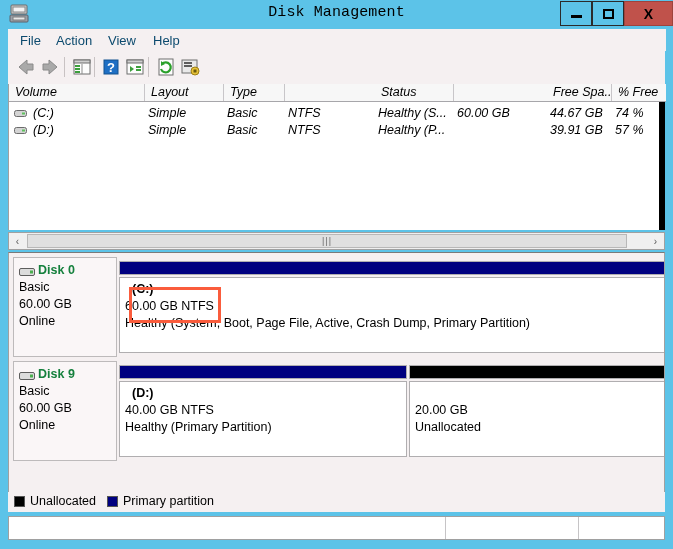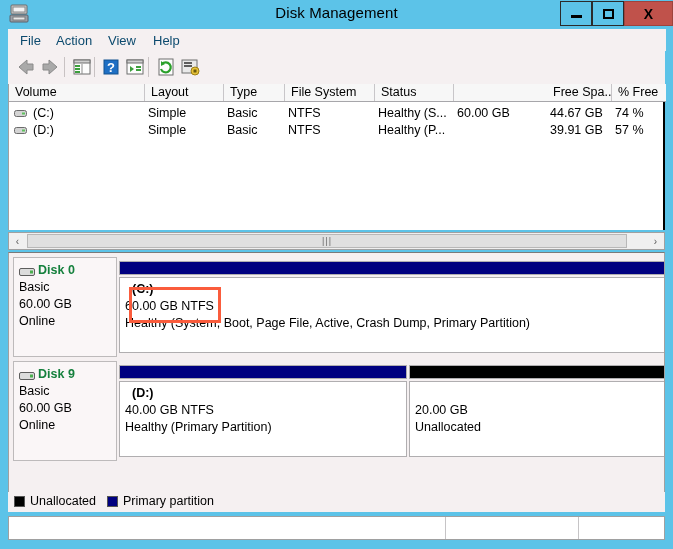--- a/index.html
+++ b/index.html
@@ -22,20 +22,21 @@
     position:absolute;left:0;top:0;width:673px;height:28px;
     background:#5CC3E8;
   }
   .title-icon{
     position:absolute;left:8px;top:4px;width:22px;height:20px;
   }
   .title-text{
     position:absolute;left:0;top:4px;width:673px;
     text-align:center;font-size:15px;color:#000;
     letter-spacing:.1px;
+    font-family:Liberation Mono, monospace;
   }
   .win-buttons{position:absolute;right:0;top:0;height:28px;}
   .win-btn{
     position:absolute;top:1px;height:25px;width:32px;
     border:1px solid #2b2b2b;
     box-sizing:border-box;background:#5CC3E8;
     display:flex;align-items:center;justify-content:center;
     font-size:12px;color:#000;cursor:default;
   }
   .win-min{right:81px;}
@@ -62,21 +63,21 @@
     border-bottom:1px solid #E3DEDF;
   }
   .tb-btn{position:absolute;top:4px;width:24px;height:24px;cursor:default;}
   .tb-sep{position:absolute;top:6px;width:1px;height:20px;background:#C8C2C3;}
 
   
   .listpane{
     position:absolute;left:8px;top:84px;width:657px;height:146px;
     background:#ffffff;
     box-sizing:border-box;
-    border-left:1px solid #A0A0A0;border-right:2px solid #000000;
+    border-left:1px solid #A0A0A0;border-right:6px solid #000000;font-style:italic;
   }
   .hdr-row{
     position:absolute;left:0;top:0;height:18px;width:657px;
     background:#F7F7F7;border-bottom:1px solid #A7A6AA;
     box-sizing:border-box;
   }
   .hdr-cell{
     position:absolute;top:0;height:17px;
     font-size:12.5px;color:#000;line-height:17px;
     padding-left:6px;box-sizing:border-box;
@@ -265,21 +266,20 @@
         <rect x="15.5" y="14.5" width="3" height="3" fill="#6b5a0c"></rect>
       </svg>
     </div>
   </div>
 
   <div class="listpane">
     <div class="hdr-row">
       <div class="hdr-cell" style="left:0px;width:136px">Volume</div>
       <div class="hdr-cell" style="left:136px;width:79px">Layout</div>
       <div class="hdr-cell" style="left:215px;width:61px">Type</div>
-      <div class="hdr-cell" style="left:276px;width:90px">File System</div>
       <div class="hdr-cell" style="left:366px;width:79px">Status</div>
       <div class="hdr-cell" style="left:538px;width:65px">Free Spa...</div>
       <div class="hdr-cell" style="left:603px;width:54px;border-right:none">% Free</div>
     </div>
 
     <div class="row" style="top:21px">
       <span class="vol-icon">
         <svg width="13" height="11" viewBox="0 0 13 11">
           <rect x="0.5" y="2.5" width="12" height="6" rx="2" fill="#d4d4d4" stroke="#6b6b6b"></rect>
           <rect x="8" y="4.5" width="3" height="2" fill="#5ec15e"></rect>

